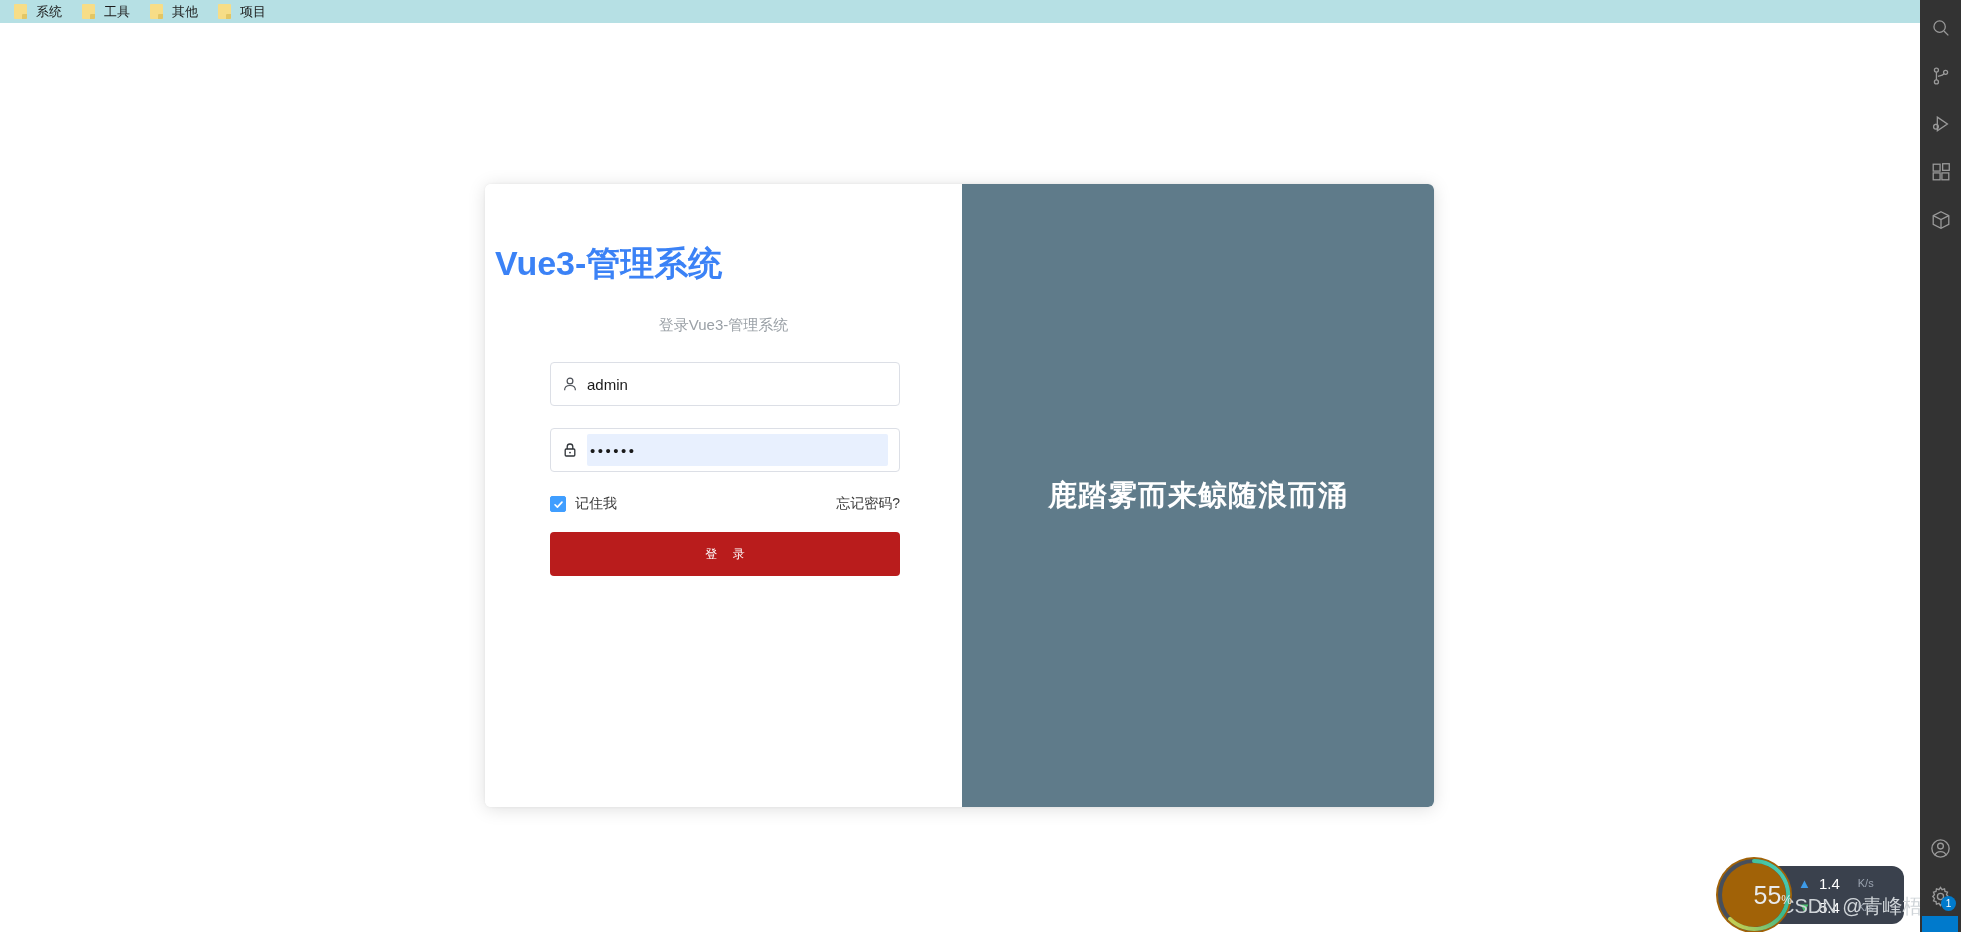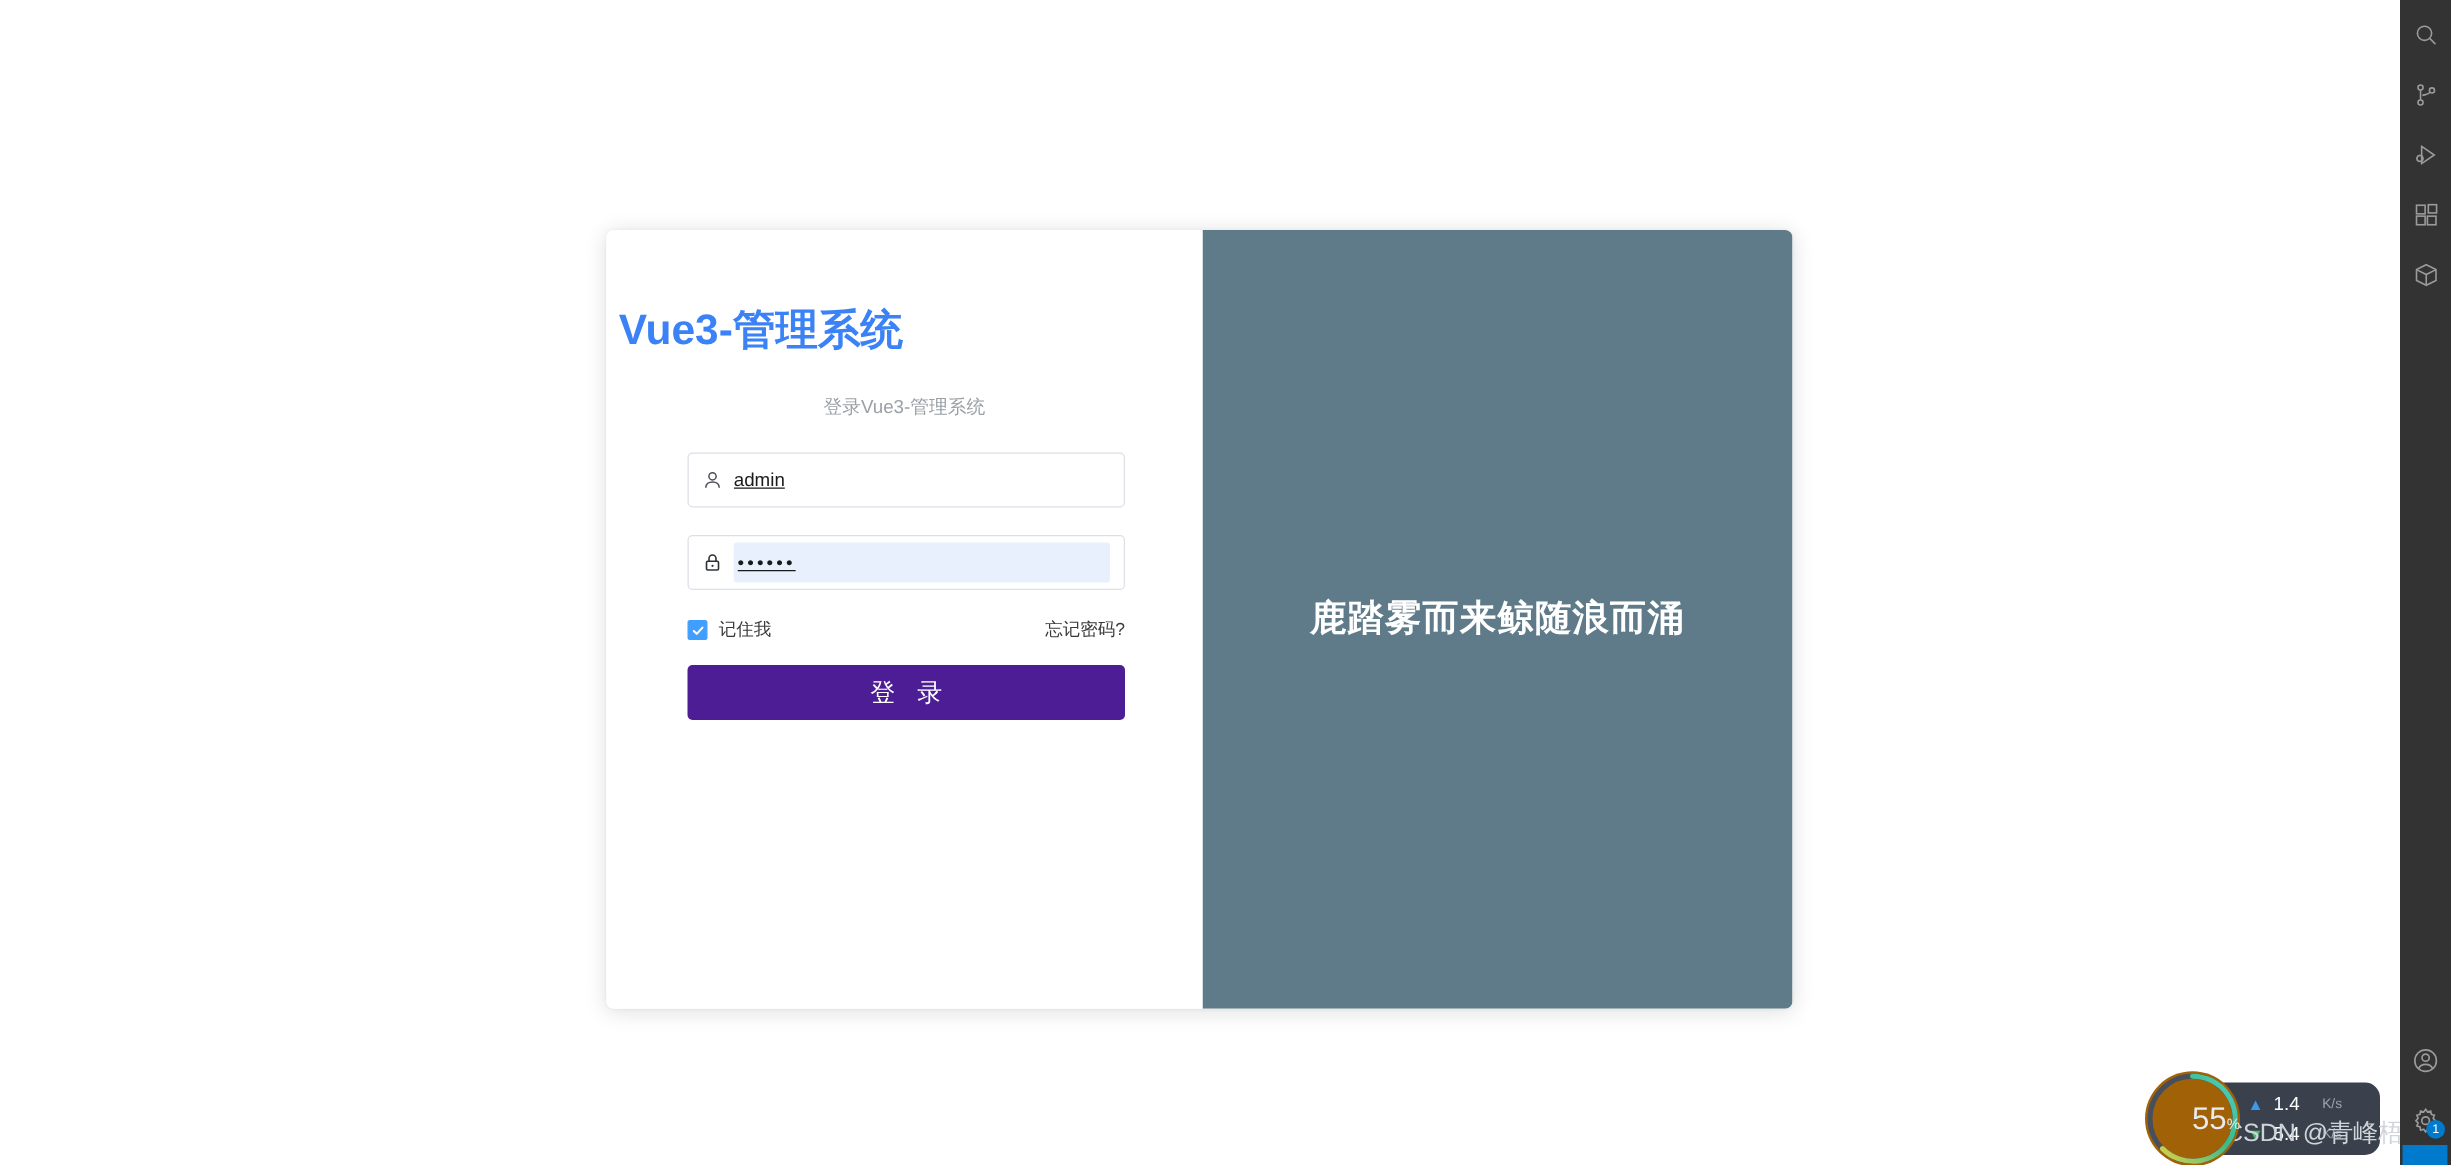--- a/index.html
+++ b/index.html
@@ -134,21 +134,20 @@
   .field-input {
     flex: 1;
     height: 32px;
     border: none;
     outline: none;
     font-size: 15px;
     color: #1a1a1a;
     background: transparent;
     font-family: "Liberation Sans", "DejaVu Sans", sans-serif;
     padding: 0;
-    text-decoration: underline;
   }
   .field.autofill .field-input {
     background: #e8f0fe;
     border-radius: 2px;
     padding-left: 3px;
     letter-spacing: 2.5px;
   }
   .row-options {
     display: flex;
     align-items: center;
@@ -177,25 +176,25 @@
   }
   .forgot {
     font-size: 14px;
     color: #3a3a3a;
     text-decoration: none;
     cursor: pointer;
   }
   .login-button {
     width: 100%;
     height: 44px;
-    background: #4c1d95;
+    background: #b91c1c;
     border: none;
     border-radius: 4px;
     color: #ffffff;
-    font-size: 20px;
+    font-size: 12px;
     letter-spacing: 6px;
     text-indent: 6px;
     cursor: pointer;
     font-family: "Liberation Sans", "DejaVu Sans", sans-serif;
   }
 
   
   .activity-bar {
     position: absolute;
     top: 0; right: 0;
@@ -294,20 +293,38 @@
     color: #cfd4d8;
     white-space: nowrap;
     pointer-events: none;
   }
 </style>
 </head>
 <body>
 
 <div id="root">
 
+  <div class="bookmark-bar">
+    <div class="bookmark">
+      <span class="folder-icon"></span>
+      <span class="bookmark-label">系统</span>
+    </div>
+    <div class="bookmark">
+      <span class="folder-icon"></span>
+      <span class="bookmark-label">工具</span>
+    </div>
+    <div class="bookmark">
+      <span class="folder-icon"></span>
+      <span class="bookmark-label">其他</span>
+    </div>
+    <div class="bookmark">
+      <span class="folder-icon"></span>
+      <span class="bookmark-label">项目</span>
+    </div>
+  </div>
 
   <div class="page">
 
     <div class="login-card">
 
       <div class="card-left">
         <div class="brand-title">Vue3-管理系统</div>
         <div class="brand-sub">登录Vue3-管理系统</div>
 
         <div class="form">

